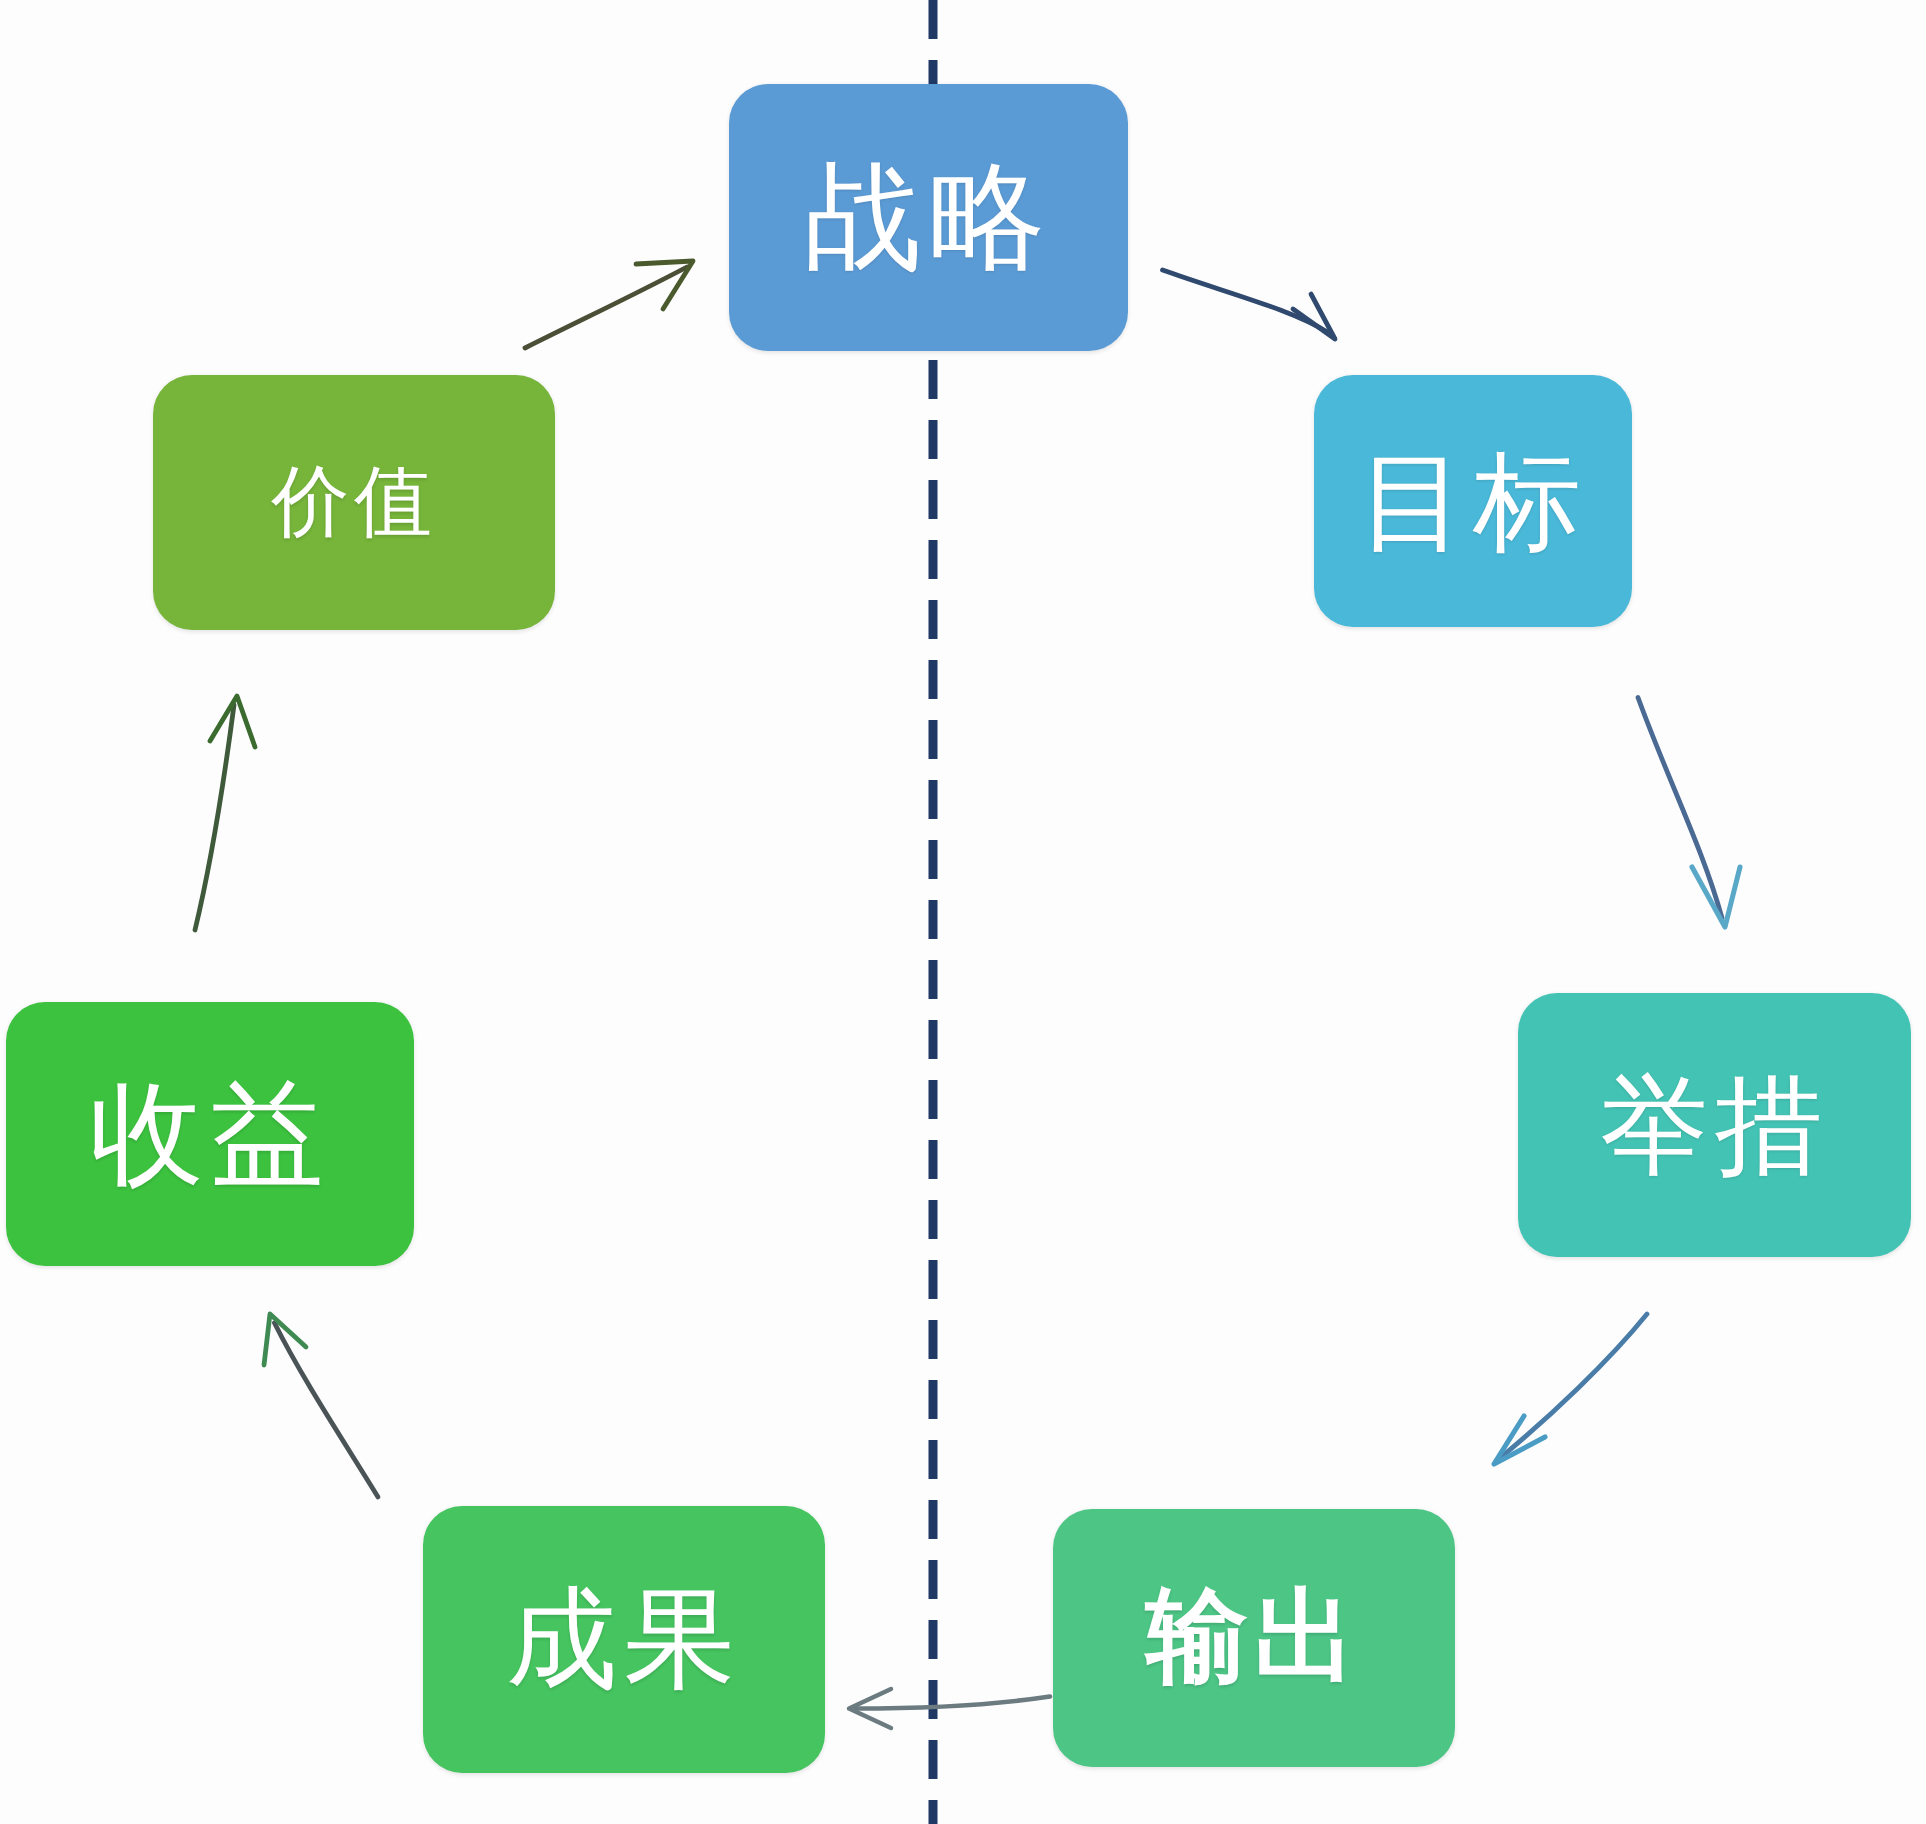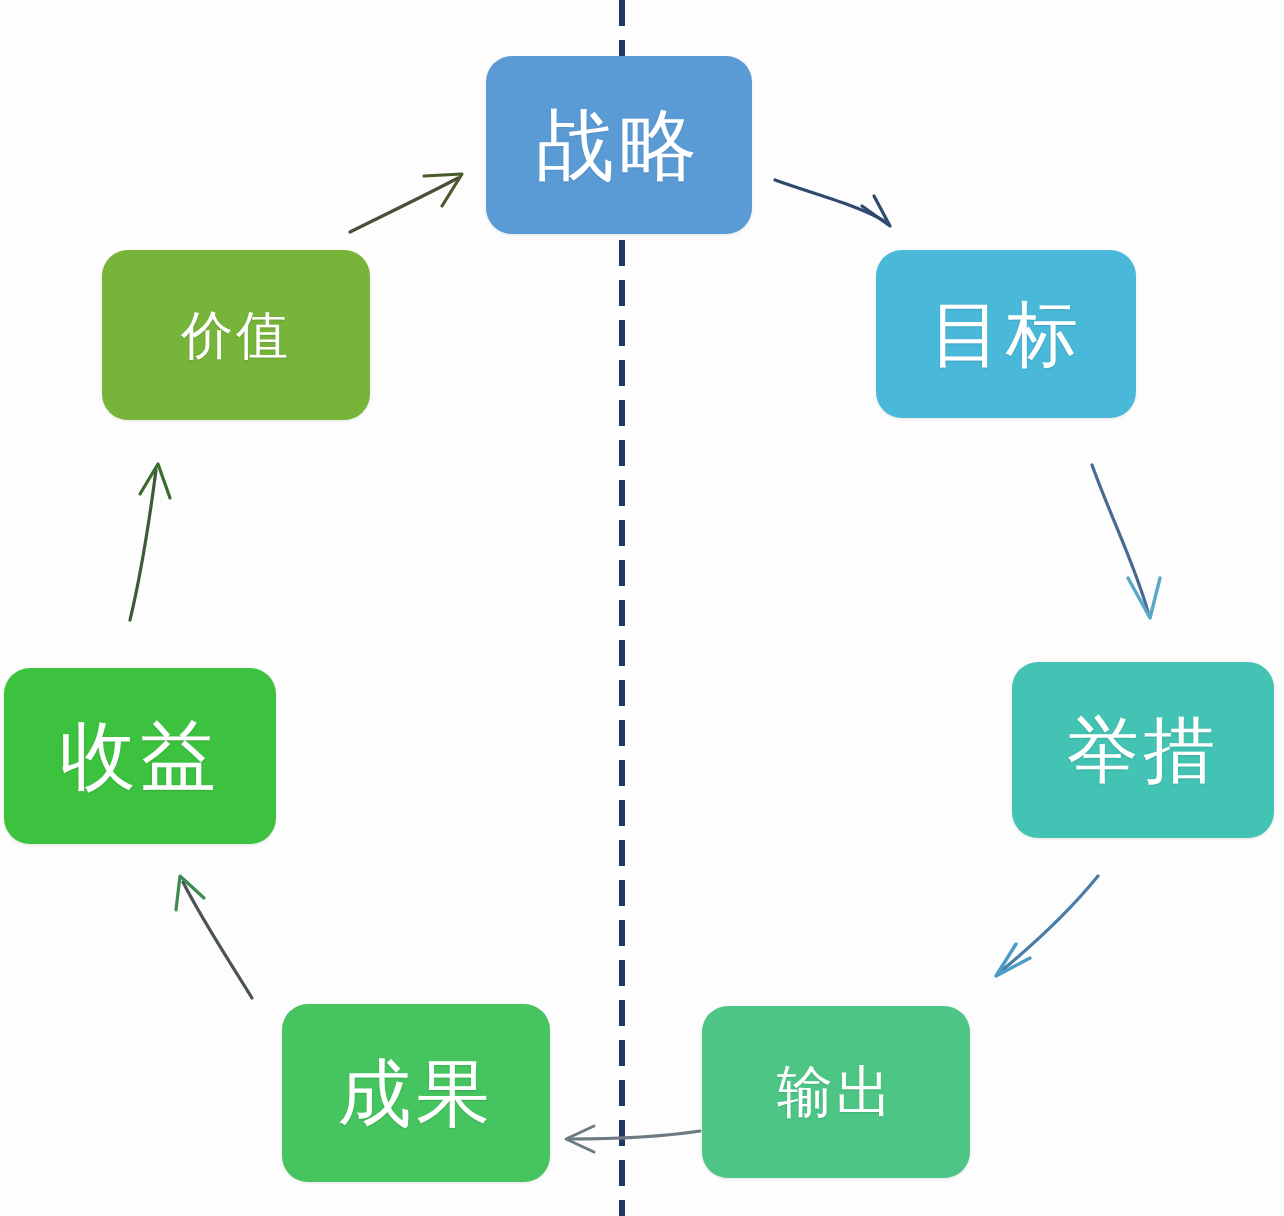--- a/index.html
+++ b/index.html
@@ -38,31 +38,31 @@
   .node-label {
     color: #ffffff;
     font-weight: 400;
     letter-spacing: 0.06em;
     line-height: 1;
     text-shadow: 0 1px 2px rgba(0,0,0,0.12);
     white-space: nowrap;
   }
   
   #node-strategy   { left: 486px;  top: 56px;   width: 266px; height: 178px; }
-  #node-goal       { left: 876px;  top: 250px;  width: 260px; height: 168px; }
+  #node-goal       { left: 876px;  top: 250px;  width: 212px; height: 168px; }
   #node-measure    { left: 1012px; top: 662px;  width: 262px; height: 176px; border-radius: 26px; }
   #node-output     { left: 702px;  top: 1006px; width: 268px; height: 172px; }
   #node-result     { left: 282px;  top: 1004px; width: 268px; height: 178px; }
   #node-benefit    { left: 4px;    top: 668px;  width: 272px; height: 176px; }
   #node-value      { left: 102px;  top: 250px;  width: 268px; height: 170px; }
 
   #node-strategy .node-label { font-size: 78px; }
   #node-goal .node-label     { font-size: 72px; }
   #node-measure .node-label  { font-size: 72px; }
-  #node-output .node-label   { font-size: 56px; }
+  #node-output .node-label   { font-size: 68px; font-weight: bold; }
   #node-result .node-label   { font-size: 74px; }
   #node-benefit .node-label  { font-size: 76px; }
   #node-value .node-label    { font-size: 52px; }
 </style>
 </head>
 <body>
 
 <div id="canvas">
 
   <svg id="arrow-layer" viewBox="0 0 1284 1216" xmlns="http://www.w3.org/2000/svg">

